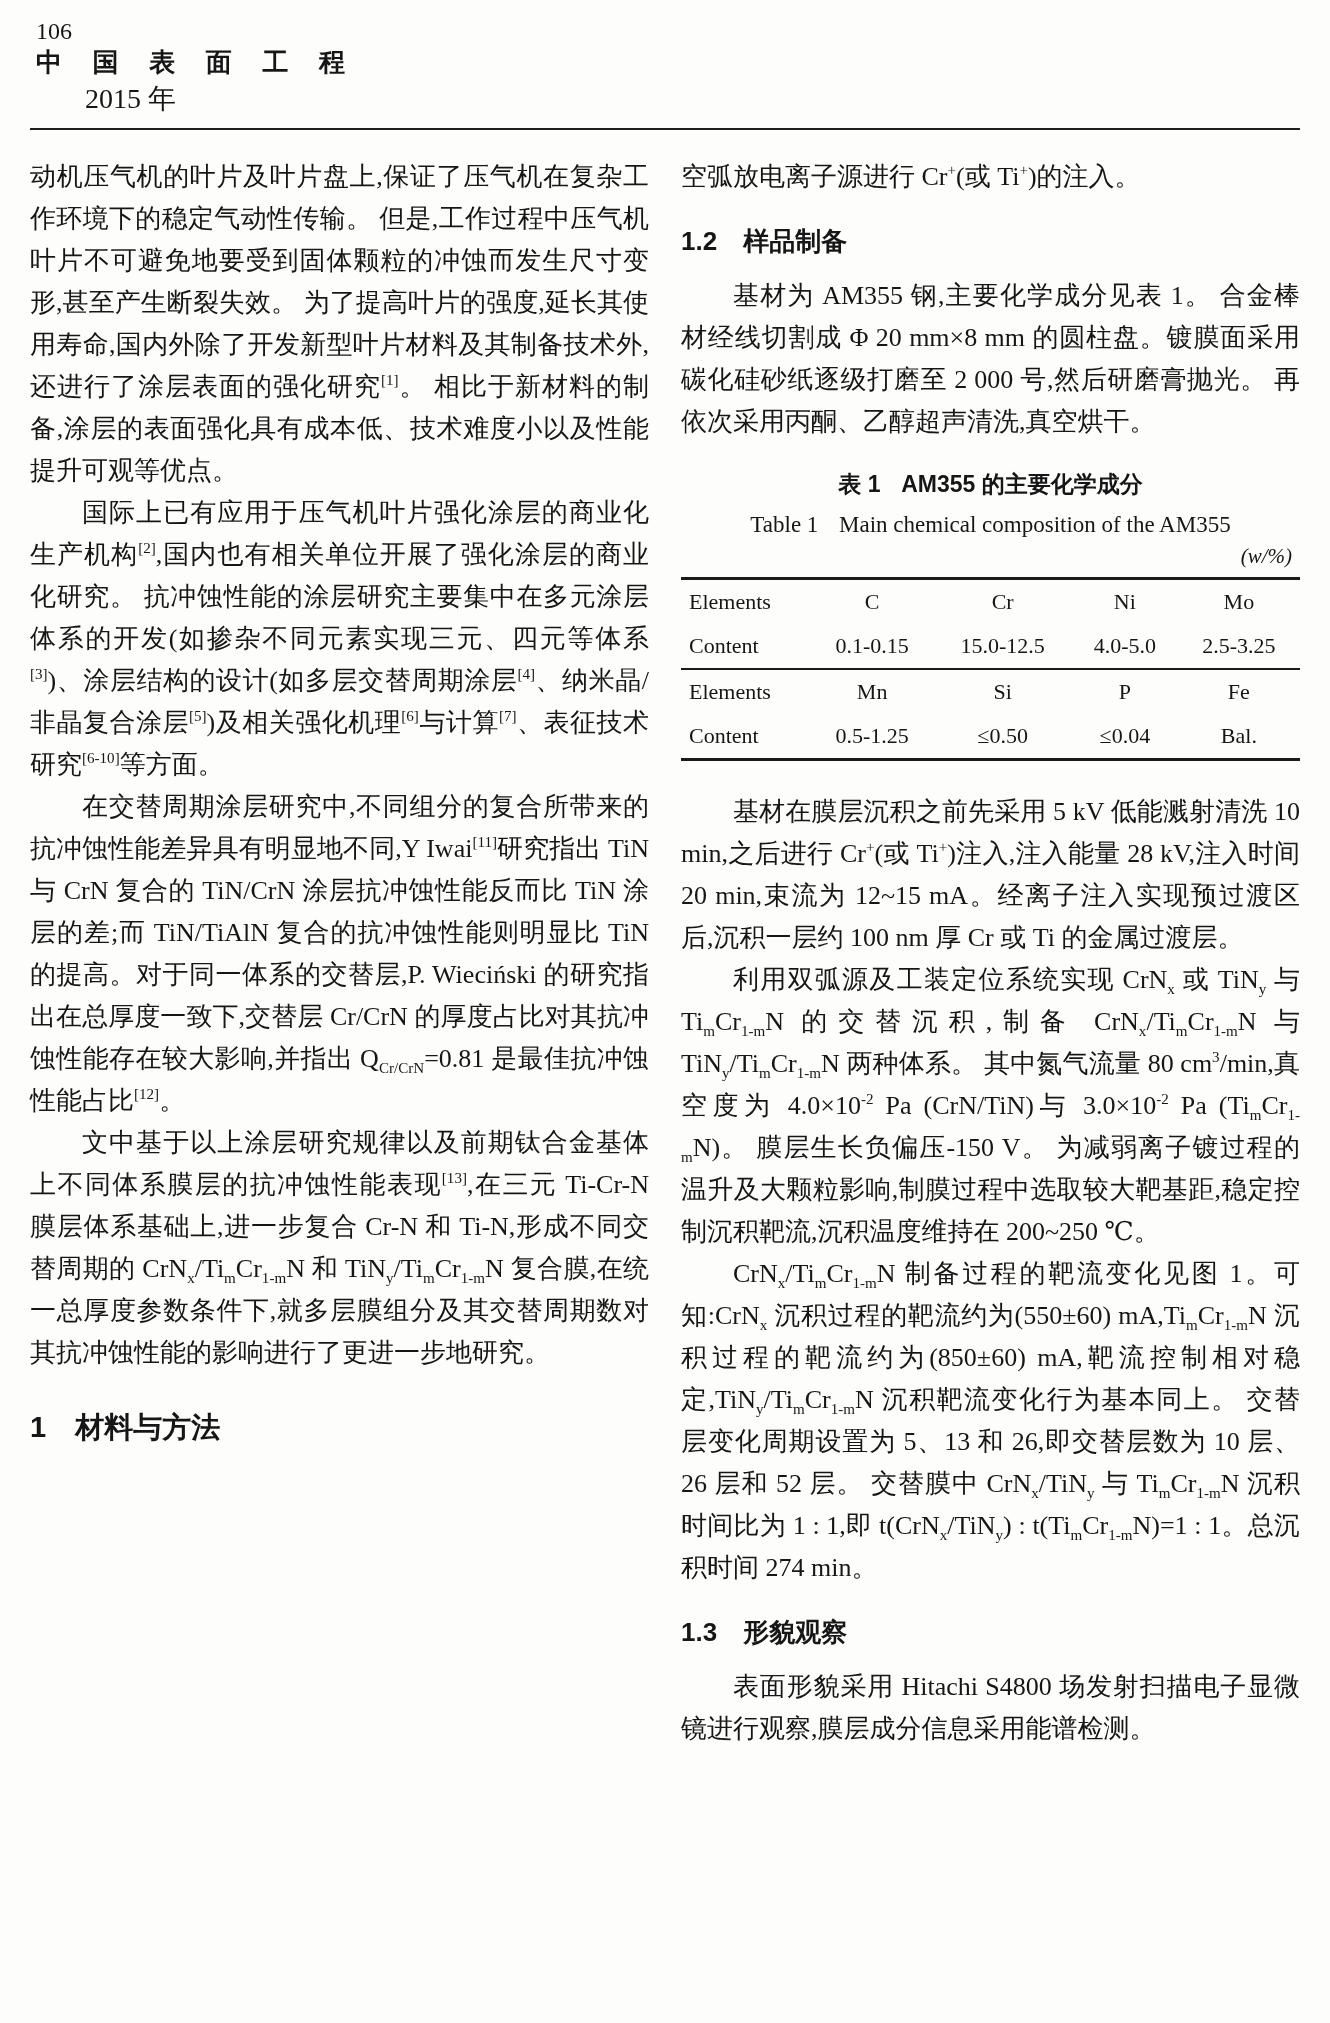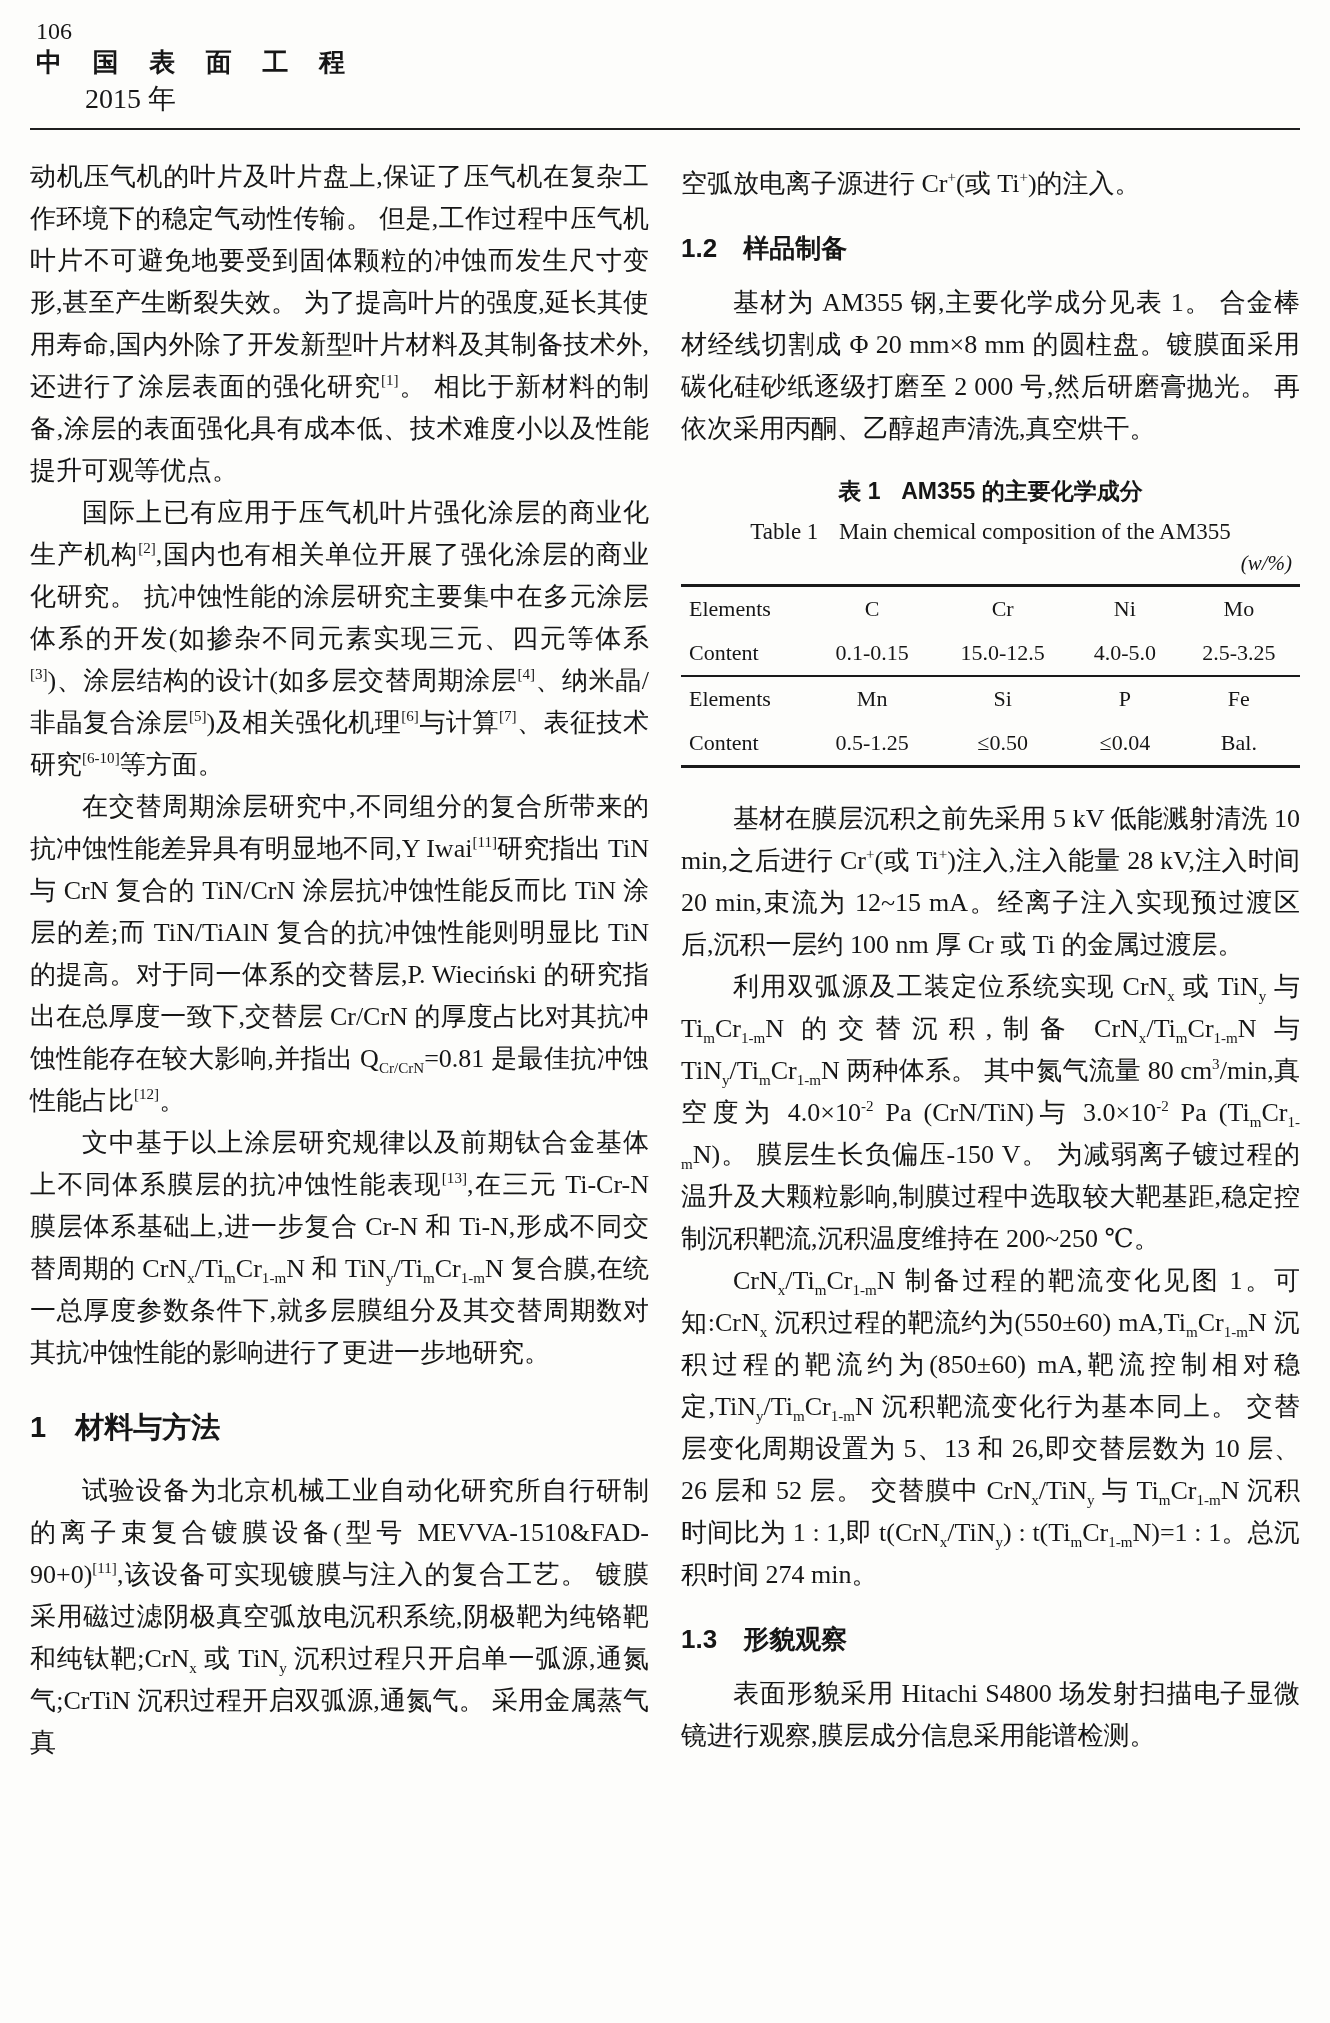--- a/index.html
+++ b/index.html
@@ -25,21 +25,21 @@
   .journal {
     flex: 1;
     text-align: center;
     font-family: "Liberation Sans", "DejaVu Sans", sans-serif;
     font-weight: bold;
     font-size: 26px;
     letter-spacing: 0.45em;
   }
   .year { width: 140px; text-align: right; font-size: 28px; }
 
-  .columns { display: flex; gap: 32px; margin-top: 26px; align-items: center; }
+  .columns { display: flex; gap: 32px; margin-top: 26px; }
   .col { flex: 1; min-width: 0; }
 
   .para {
     margin: 0;
     font-size: 26px;
     line-height: 42px;
     text-align: justify;
     text-indent: 2em;
   }
   .para.no-indent { text-indent: 0; }
@@ -97,21 +97,20 @@
 
     <div class="col">
       <p class="para no-indent">动机压气机的叶片及叶片盘上,保证了压气机在复杂工作环境下的稳定气动性传输。 但是,工作过程中压气机叶片不可避免地要受到固体颗粒的冲蚀而发生尺寸变形,甚至产生断裂失效。 为了提高叶片的强度,延长其使用寿命,国内外除了开发新型叶片材料及其制备技术外,还进行了涂层表面的强化研究<sup>[1]</sup>。 相比于新材料的制备,涂层的表面强化具有成本低、技术难度小以及性能提升可观等优点。</p>
       <p class="para">国际上已有应用于压气机叶片强化涂层的商业化生产机构<sup>[2]</sup>,国内也有相关单位开展了强化涂层的商业化研究。 抗冲蚀性能的涂层研究主要集中在多元涂层体系的开发(如掺杂不同元素实现三元、四元等体系<sup>[3]</sup>)、涂层结构的设计(如多层交替周期涂层<sup>[4]</sup>、纳米晶/非晶复合涂层<sup>[5]</sup>)及相关强化机理<sup>[6]</sup>与计算<sup>[7]</sup>、表征技术研究<sup>[6-10]</sup>等方面。</p>
       <p class="para">在交替周期涂层研究中,不同组分的复合所带来的抗冲蚀性能差异具有明显地不同,Y Iwai<sup>[11]</sup>研究指出 TiN 与 CrN 复合的 TiN/CrN 涂层抗冲蚀性能反而比 TiN 涂层的差;而 TiN/TiAlN 复合的抗冲蚀性能则明显比 TiN 的提高。对于同一体系的交替层,P. Wieciński 的研究指出在总厚度一致下,交替层 Cr/CrN 的厚度占比对其抗冲蚀性能存在较大影响,并指出 Q<sub>Cr/CrN</sub>=0.81 是最佳抗冲蚀性能占比<sup>[12]</sup>。</p>
       <p class="para">文中基于以上涂层研究规律以及前期钛合金基体上不同体系膜层的抗冲蚀性能表现<sup>[13]</sup>,在三元 Ti-Cr-N 膜层体系基础上,进一步复合 Cr-N 和 Ti-N,形成不同交替周期的 CrN<sub>x</sub>/Ti<sub>m</sub>Cr<sub>1-m</sub>N 和 TiN<sub>y</sub>/Ti<sub>m</sub>Cr<sub>1-m</sub>N 复合膜,在统一总厚度参数条件下,就多层膜组分及其交替周期数对其抗冲蚀性能的影响进行了更进一步地研究。</p>
 
       <h2 class="sec"><span>1</span><span class="ht">材料与方法</span></h2>
 
 
-      <p class="para">试验设备为北京机械工业自动化研究所自行研制的离子束复合镀膜设备(型号 MEVVA-1510&amp;FAD-90+0)<sup>[11]</sup>,该设备可实现镀膜与注入的复合工艺。 镀膜采用磁过滤阴极真空弧放电沉积系统,阴极靶为纯铬靶和纯钛靶;CrN<sub>x</sub> 或 TiN<sub>y</sub> 沉积过程只开启单一弧源,通氮气;CrTiN 沉积过程开启双弧源,通氮气。 采用金属蒸气真</p>
     </div>
 
     <div class="col">
       <p class="para no-indent">空弧放电离子源进行 Cr<sup>+</sup>(或 Ti<sup>+</sup>)的注入。</p>
 
       <h3 class="subsec"><span>1.2</span><span class="ht">样品制备</span></h3>
 
       <p class="para">基材为 AM355 钢,主要化学成分见表 1。 合金棒材经线切割成 Φ 20 mm×8 mm 的圆柱盘。镀膜面采用碳化硅砂纸逐级打磨至 2 000 号,然后研磨膏抛光。 再依次采用丙酮、乙醇超声清洗,真空烘干。</p>
 
       <div class="table-block">

